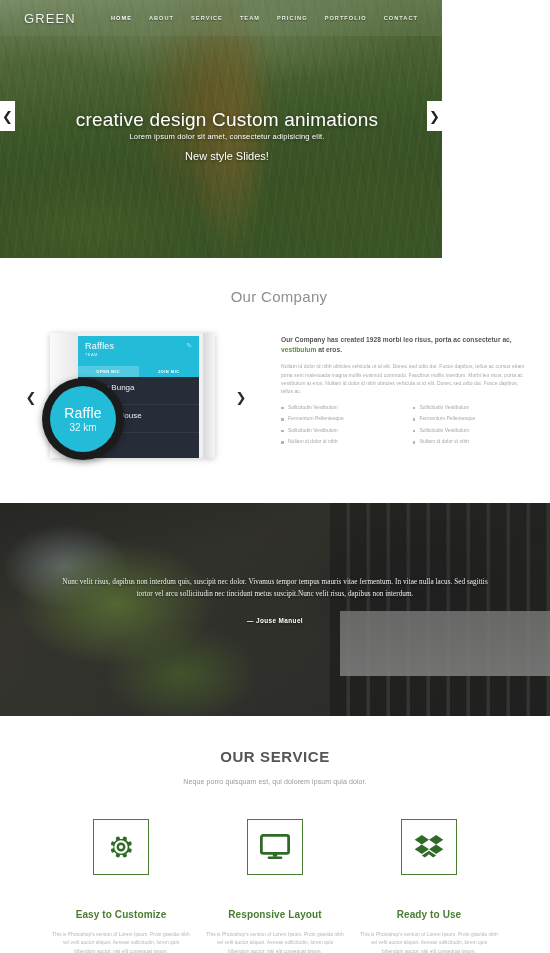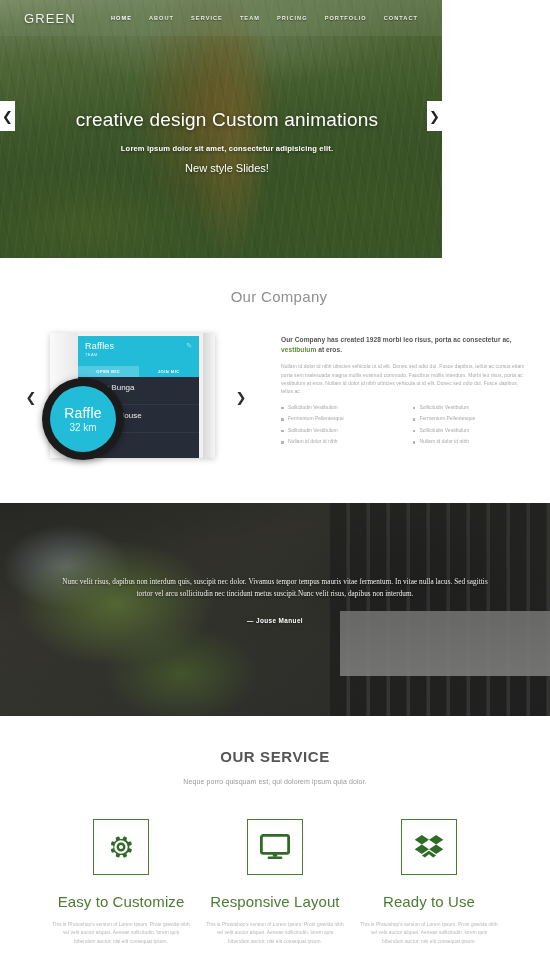--- a/index.html
+++ b/index.html
@@ -65,22 +65,22 @@
   .hero-copy {
     position:absolute; left:12px; right:0; top:108px;
     text-align:center; z-index:5; padding:0 40px;
   }
   .hero-title {
     color:#ffffff; font-size:19px; font-weight:400;
     letter-spacing:.2px; text-shadow:0 1px 4px rgba(0,0,0,.45);
     line-height:1.25;
   }
   .hero-sub {
-    margin-top:12px; color:#ffffff; font-size:7.6px;
-    font-weight:700; letter-spacing:.15px;
+    color:#ffffff; font-size:7.6px;
+    font-weight:400; letter-spacing:.15px;
     text-shadow:0 1px 3px rgba(0,0,0,.5);
   }
   .hero-sub2 {
     margin-top:9px; color:#ffffff; font-size:11px;
     font-weight:400; text-shadow:0 1px 3px rgba(0,0,0,.5);
   }
 
   
   .hero-arrow {
     position:absolute; top:101px;
@@ -262,22 +262,22 @@
     display:flex; margin-top:34px; padding:0 44px;
   }
   .service-col { flex:1; text-align:center; padding:0 8px; }
   .service-icon-box {
     width:56px; height:56px; margin:0 auto;
     border:1px solid #4a7c32;
     display:flex; align-items:center; justify-content:center;
   }
   .service-icon-box svg { display:block; }
   .service-name {
-    margin-top:18px; font-size:15px; color:#4a7c32;
-    font-weight:400; letter-spacing:.1px;
+    margin-top:34px; font-size:10px; color:#4a7c32;
+    font-weight:700; letter-spacing:.1px;
   }
   .service-text {
     margin-top:11px; font-size:4.8px; color:#b6b6b6;
     line-height:1.75; letter-spacing:.05px;
   }
 </style>
 </head>
 <body>
 
 <section class="hero">

